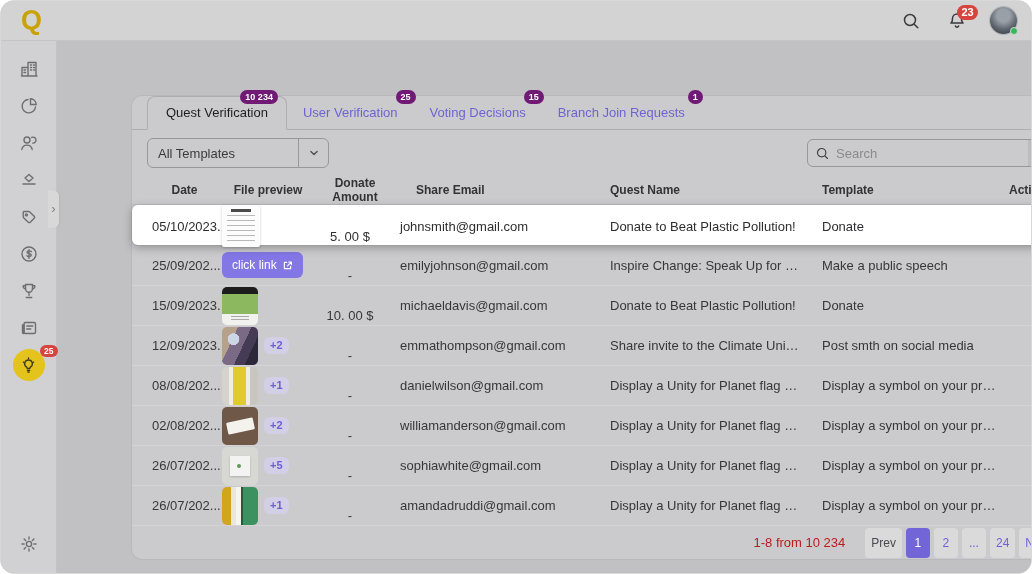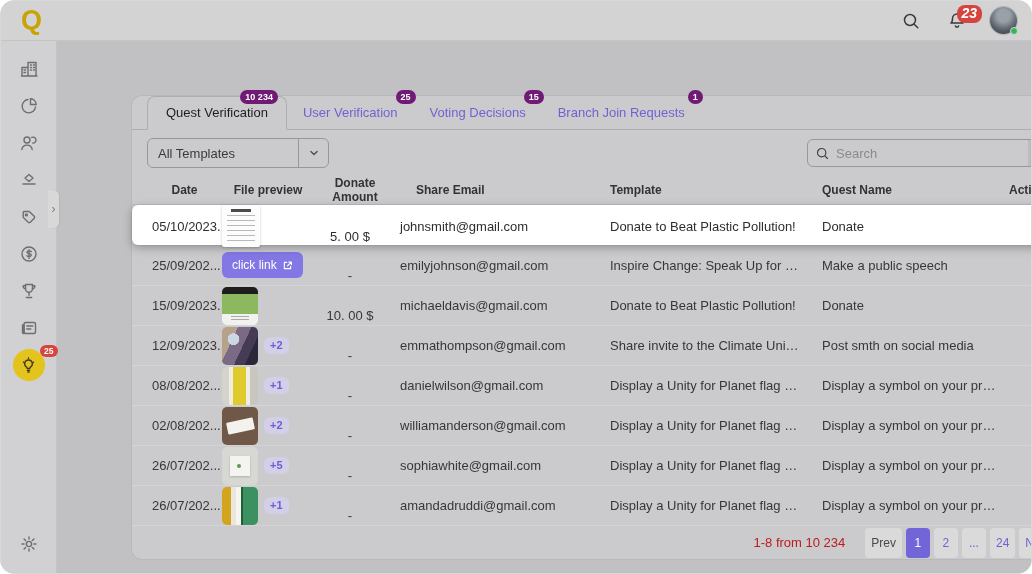--- a/index.html
+++ b/index.html
@@ -16,21 +16,21 @@
     background:#d3d3d4; display:flex; align-items:center; padding:0 14px;
     border-bottom:1px solid rgba(0,0,0,.07); z-index:5;
   }
   .logo { font-size:27px; font-weight:800; color:#c9a206; line-height:1; margin:0 20px 0 6px; letter-spacing:-1px; }
   .breadcrumb { font-size:13px; font-weight:600; color:#29292b; }
   .topbar-spacer { flex:1; }
   .top-icon { width:22px; height:22px; color:#3a3a3c; display:flex; align-items:center; justify-content:center; }
   .bell-wrap { position:relative; margin-left:24px; }
   .bell-badge {
     position:absolute; top:-5px; left:11px; background:#d6443d; color:#fff;
-    font-size:14px; font-weight:700; padding:1.5px 4.5px; border-radius:8px; line-height:1.1;font-style:italic;
+    font-size:11px; font-weight:700; padding:1.5px 4.5px; border-radius:8px; line-height:1.1;
   }
   .avatar {
     position:relative; width:27px; height:27px; border-radius:50%; margin-left:22px;
     background:radial-gradient(circle at 50% 32%, #9aa0a8 0 28%, #5a626c 62%, #2e343c 100%);
     box-shadow:0 0 0 1px rgba(0,0,0,.15);
   }
   .online-dot {
     position:absolute; right:-1px; bottom:-1px; width:8px; height:8px;
     background:#34b857; border:1.5px solid #d3d3d4; border-radius:50%;
   }
@@ -321,22 +321,22 @@
             
           </button>
         </div>
       </div>
 
       <div class="thead grid-cols">
         <div class="th center">Date</div>
         <div class="th center">File preview</div>
         <div class="th center">Donate Amount</div>
         <div class="th pad-email">Share Email</div>
+        <div class="th pad22">Quest Name</div>
         <div class="th pad22">Template</div>
-        <div class="th pad22">Quest Name</div>
         <div class="th right">Actions</div>
       </div>
 
       <div class="rows">
 
         <div class="row highlight grid-cols">
           <div class="c-date">05/10/2023...</div>
           <div class="c-prev">
               <div class="thumb receipt"></div>
             </div>

